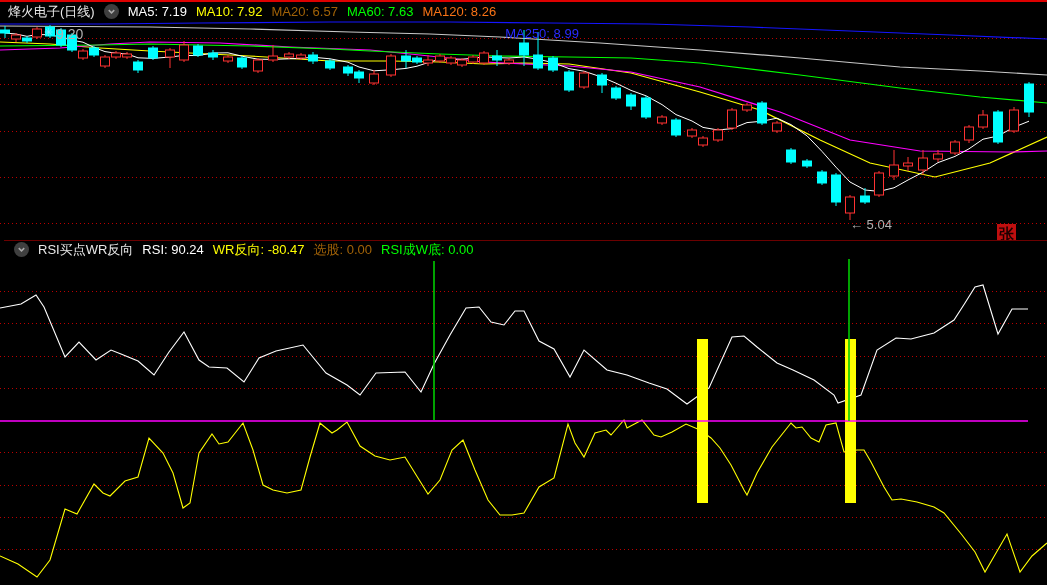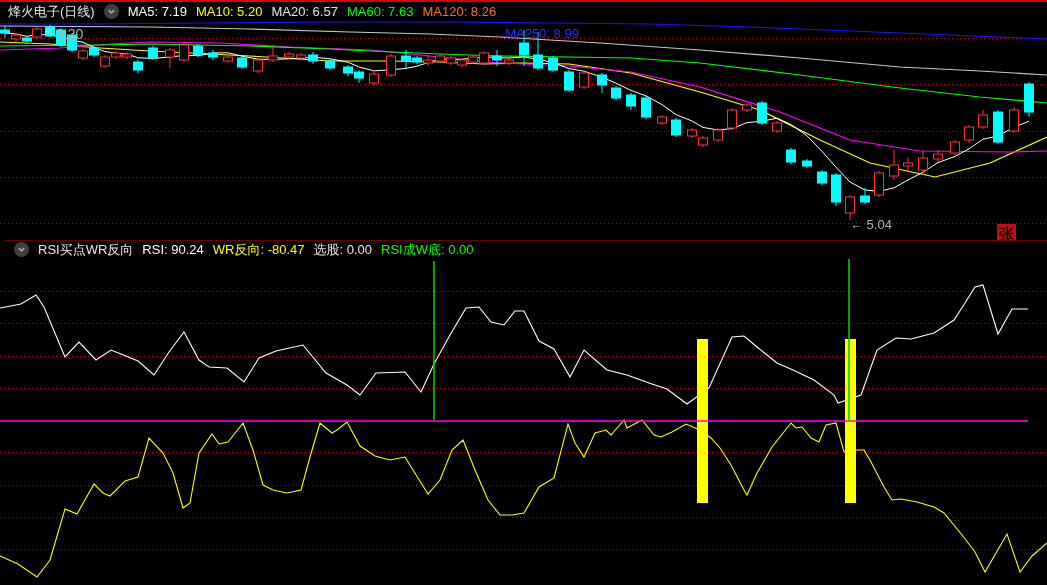--- a/index.html
+++ b/index.html
@@ -8,21 +8,21 @@
   .topline{position:absolute;top:0;left:0;width:100%;height:2px;background:#dd0000;z-index:6;}
   #cv{position:absolute;top:0;left:0;}
   .hdr{position:absolute;left:4px;width:100%;display:flex;align-items:center;font-size:13px;
        gap:9px;z-index:5;background:#000;box-sizing:border-box;}
   .hdr1{top:2px;height:19px;padding-left:4px;}
   .hdr2{top:240px;height:18px;padding-left:10px;border-top:1px solid #6b0000;}
   .title{color:#e9e9e9;white-space:nowrap;}
   .chev{width:15px;height:15px;border-radius:50%;background:#3f3f3f;display:inline-flex;
         align-items:center;justify-content:center;flex:none;cursor:pointer;}
   .mi{white-space:nowrap;}
-  .c-w{color:#ffffff;} .c-y{color:#ffff00;} .c-m{color:#e5e5e5;}
+  .c-w{color:#ffffff;} .c-y{color:#ffff00;} .c-m{color:#a16207;}
   .c-g{color:#00ff00;} .c-gr{color:#f97316;} .c-b{color:#2a2aff;margin-top:44px;}
   .stamp{position:absolute;left:997px;top:224px;width:19px;height:19px;background:#bf0f0f;
          color:#1d0000;font-weight:bold;font-size:15px;line-height:19px;text-align:center;z-index:4;}
 </style>
 </head>
 <body>
 
 <div class="screen">
   <div class="topline"></div>
 
@@ -215,21 +215,21 @@
     </svg>
 
   <div class="hdr hdr1">
     <span class="title">烽火电子(日线)</span>
     <span class="chev">
       <svg width="11" height="11" viewBox="0 0 12 12">
           <path d="M3 4.5 L6 7.5 L9 4.5" fill="none" stroke="#aaaaaa" stroke-width="1.6"></path>
         </svg>
     </span>
     <span class="mi c-w">MA5: 7.19</span>
-    <span class="mi c-y">MA10: 5.20</span>
+    <span class="mi c-y">MA10: 7.92</span>
     <span class="mi c-m">MA20: 6.57</span>
     <span class="mi c-g">MA60: 7.63</span>
     <span class="mi c-gr">MA120: 8.26</span>
     <span class="mi c-b">MA250: 8.99</span>
   </div>
 
   <div class="hdr hdr2">
     <span class="chev">
       <svg width="11" height="11" viewBox="0 0 12 12">
           <path d="M3 4.5 L6 7.5 L9 4.5" fill="none" stroke="#aaaaaa" stroke-width="1.6"></path>

